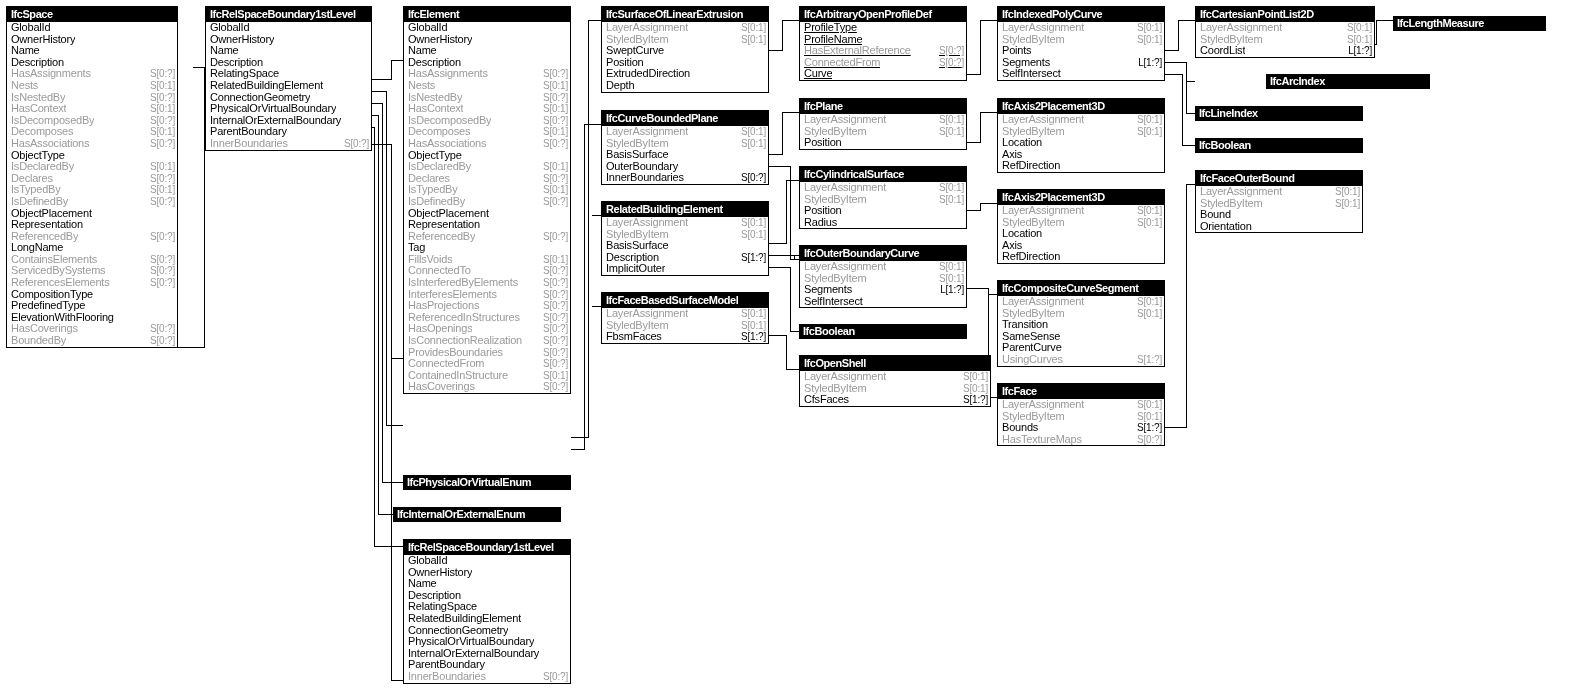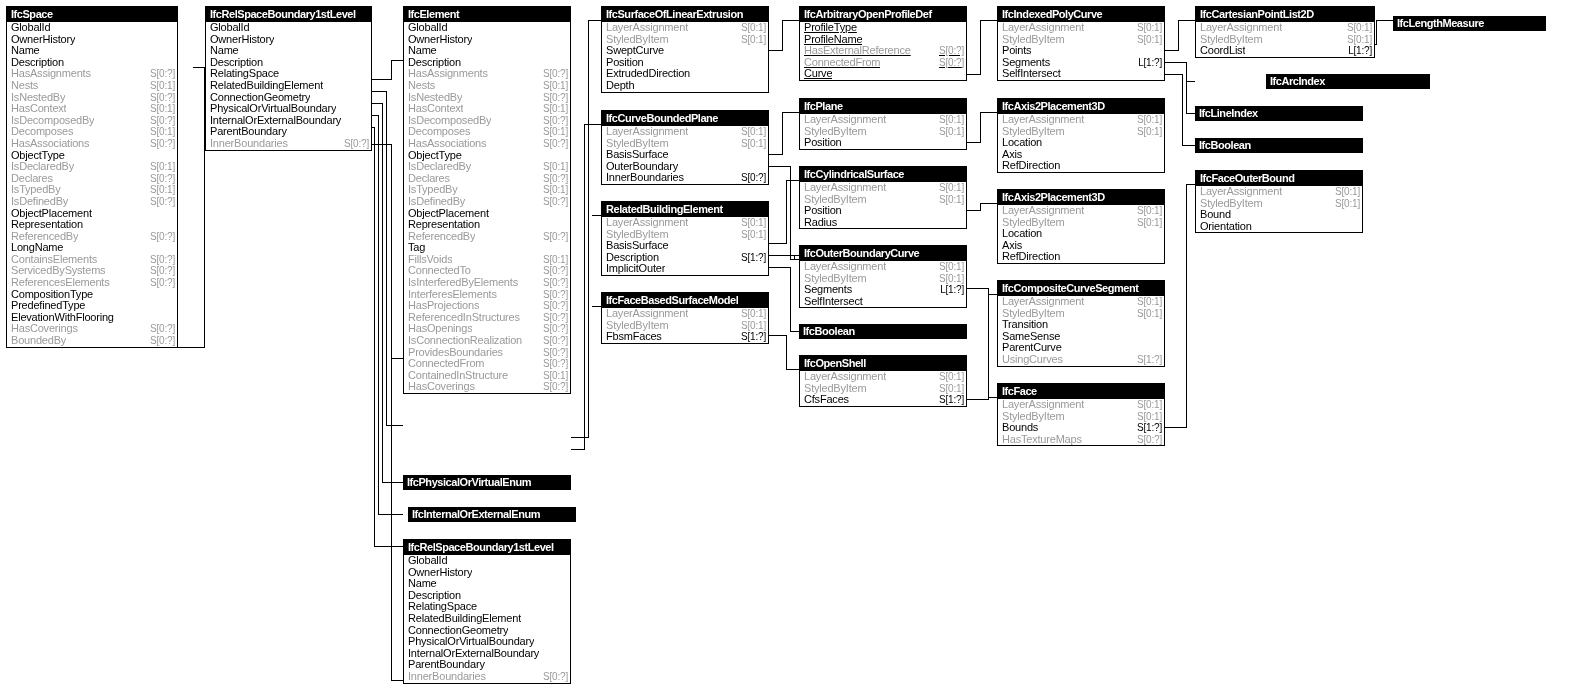--- a/index.html
+++ b/index.html
@@ -448,21 +448,21 @@
         <div class="attr inverse">
           <span class="aname">HasCoverings</span>
           <span class="acard">S[0:?]</span>
         </div>
       </div>
     </div>
     <div class="entity no-attrs" style="left: 403px; top: 475px; width: 168px; text-decoration: underline;">
       <div class="ent-header">IfcPhysicalOrVirtualEnum</div>
       <div class="ent-body"></div>
     </div>
-    <div class="entity no-attrs" style="left: 408px; top: 507px; width: 168px;">
+    <div class="entity no-attrs" style="left: 393px; top: 507px; width: 168px;">
       <div class="ent-header">IfcInternalOrExternalEnum</div>
       <div class="ent-body"></div>
     </div>
     <div class="entity" style="left: 403px; top: 539px; width: 168px;">
       <div class="ent-header">IfcRelSpaceBoundary1stLevel</div>
       <div class="ent-body">
         <div class="attr direct">
           <span class="aname">GlobalId</span>
           <span class="acard"></span>
         </div>
@@ -685,21 +685,21 @@
         <div class="attr direct">
           <span class="aname">SelfIntersect</span>
           <span class="acard"></span>
         </div>
       </div>
     </div>
     <div class="entity no-attrs" style="left: 799px; top: 324px; width: 168px;">
       <div class="ent-header">IfcBoolean</div>
       <div class="ent-body"></div>
     </div>
-    <div class="entity" style="left: 799px; top: 355px; width: 168px;">
+    <div class="entity" style="left: 799px; top: 355px; width: 192px;">
       <div class="ent-header">IfcOpenShell</div>
       <div class="ent-body">
         <div class="attr inverse">
           <span class="aname">LayerAssignment</span>
           <span class="acard">S[0:1]</span>
         </div>
         <div class="attr inverse">
           <span class="aname">StyledByItem</span>
           <span class="acard">S[0:1]</span>
         </div>

